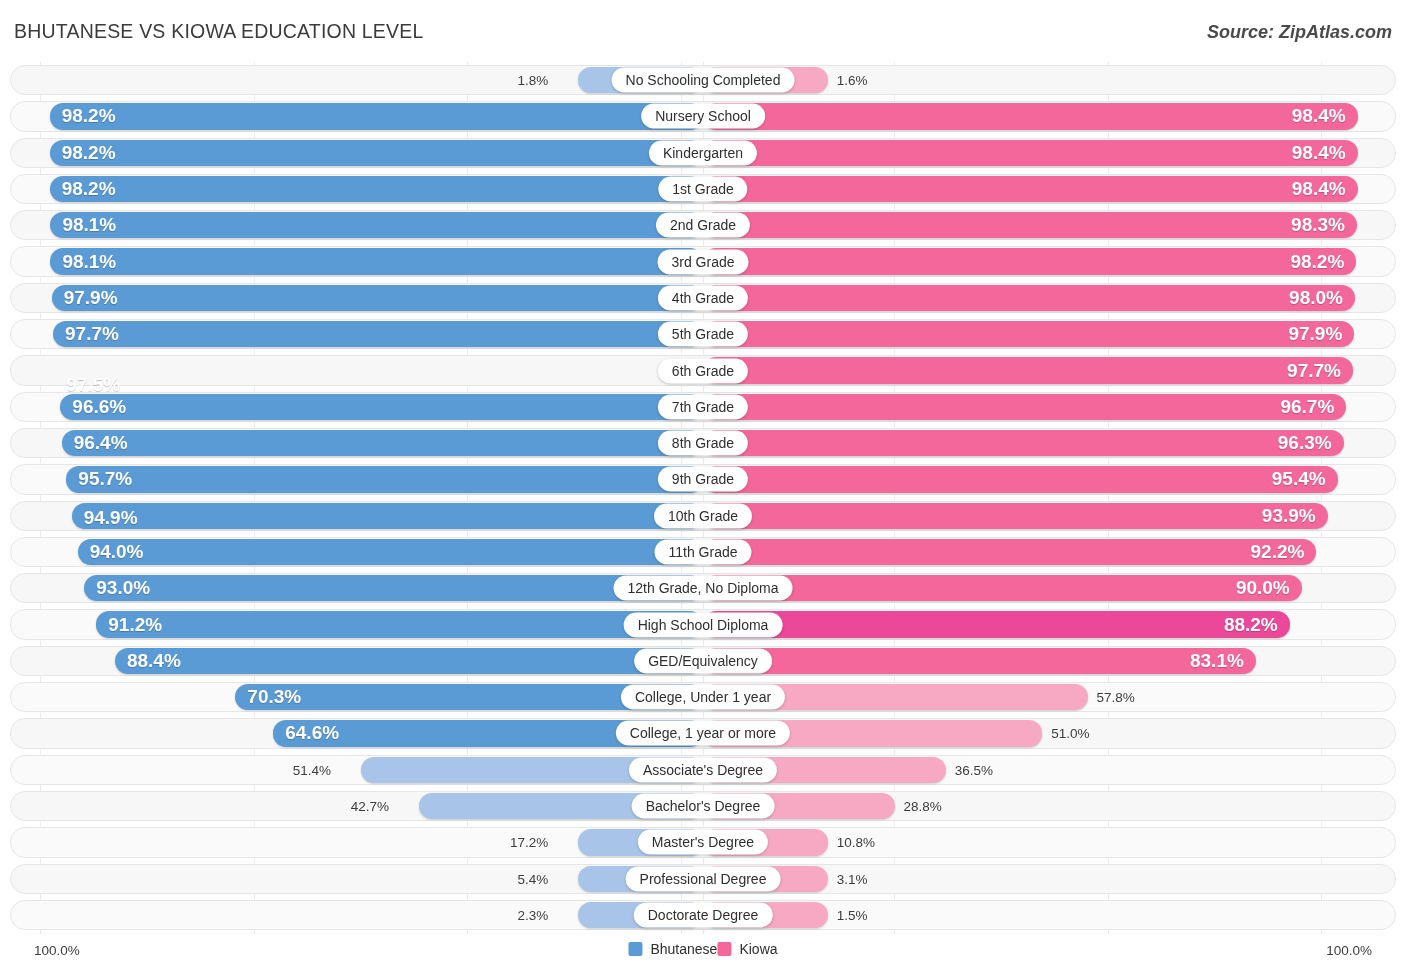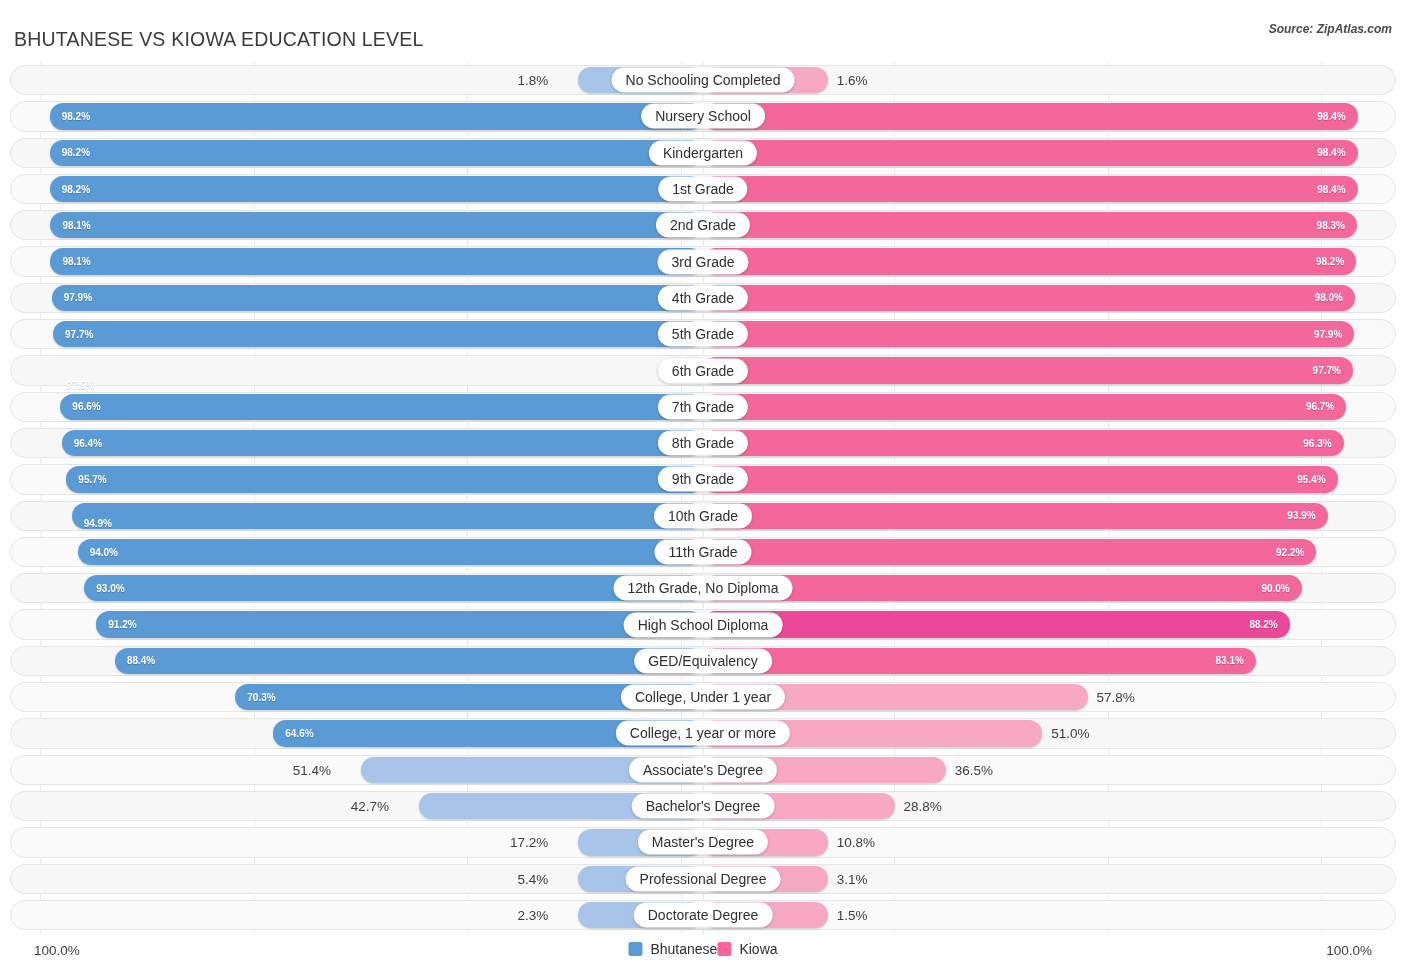--- a/index.html
+++ b/index.html
@@ -20,32 +20,32 @@
 
   
   .header {
     position: absolute;
     top: 0; left: 0; right: 0;
     height: 56px;
   }
   .title {
     position: absolute;
     left: 14px;
-    top: 28px;
+    top: 20px;
     font-size: 19.5px;
     letter-spacing: .2px;
     color: #3b3b3b;
     font-weight: 400;
     white-space: nowrap;
   }
   .source {
     position: absolute;
     right: 14px;
     top: 22px;
-    font-size: 12px;
+    font-size: 18px;
     font-style: italic;
     font-weight: bold;
     color: #4a4a4a;
     white-space: nowrap;
   }
 
   
   .chart {
     position: absolute;
     top: 62px;
@@ -105,21 +105,21 @@
     bottom: 0;
     border-radius: 13px;
     box-shadow: 0 1px 2px rgba(0,0,0,0.18);
     display: flex;
     align-items: center;
   }
   .half.left .bar  { right: 0; justify-content: flex-start; }
   .half.right .bar { left: 0;  justify-content: flex-end; }
 
   .bar-value {
-    font-size: 10px;
+    font-size: 19px;
     font-weight: bold;
     color: #ffffff;
     white-space: nowrap;
     padding: 0 12px;
     text-shadow: 0 1px 1px rgba(0,0,0,0.22);
   }
   .out-value {
     position: absolute;
     top: 50%;
     transform: translateY(-50%);

